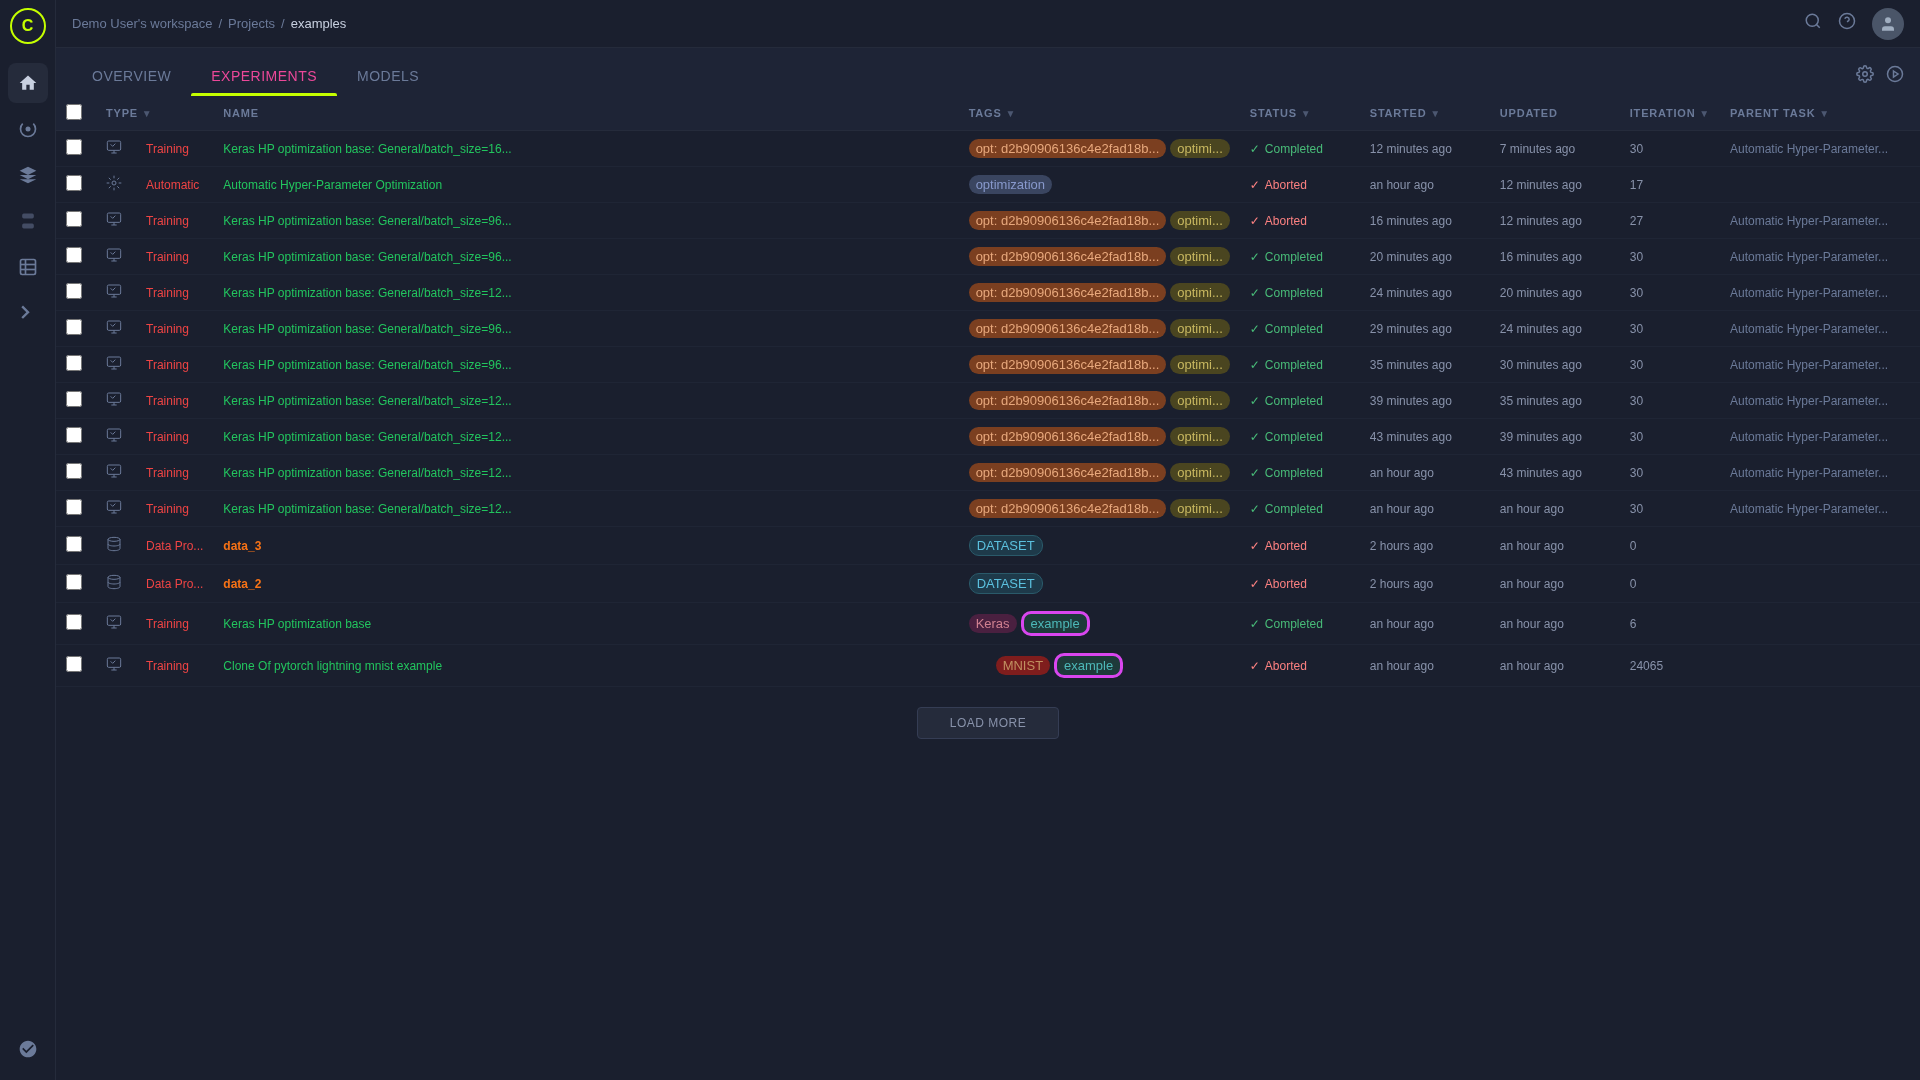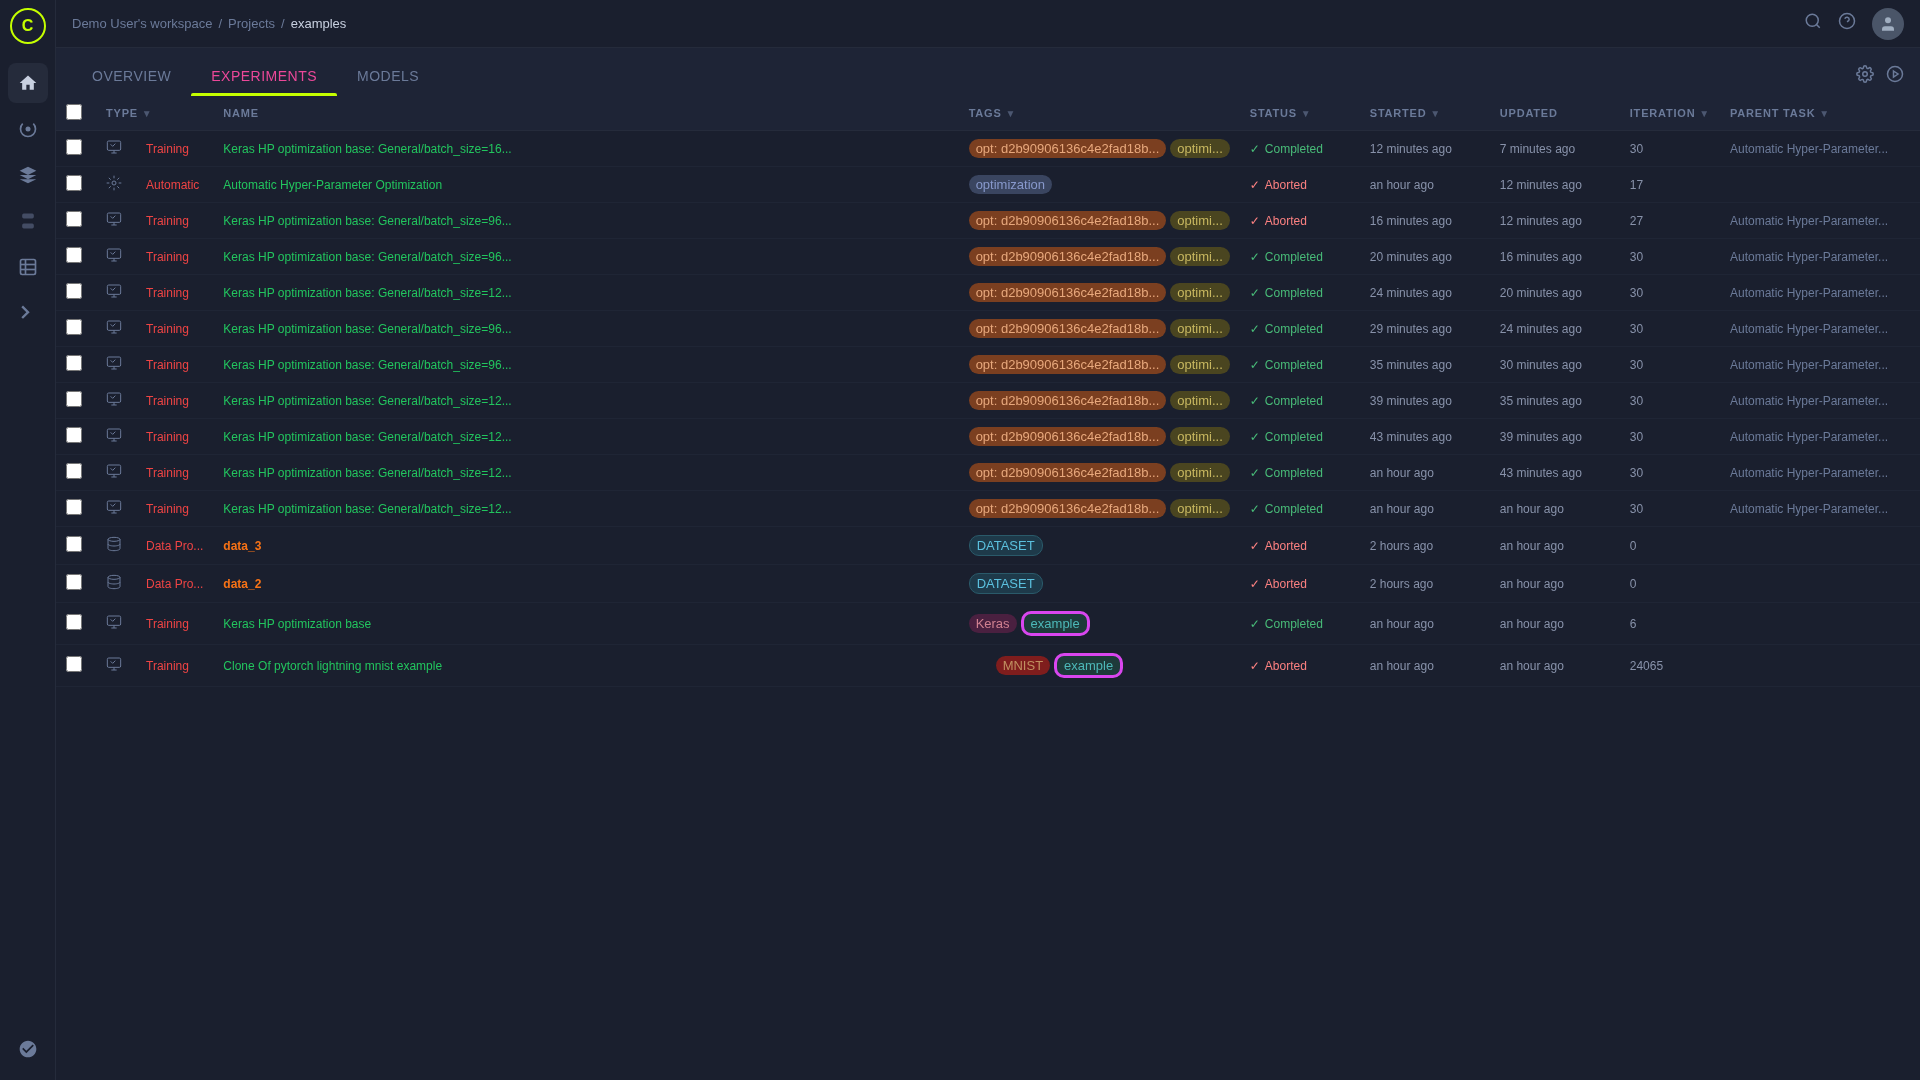--- a/index.html
+++ b/index.html
@@ -948,15 +948,18 @@
       </div>
     </td>
     <td class="col-started time-cell">an hour ago</td>
     <td class="col-updated time-cell">an hour ago</td>
     <td class="col-iter iter-cell">24065</td>
     <td class="col-parent parent-cell"></td>
   </tr>
         </tbody>
     </table>
 
+    <div class="load-more-row">
+      <button class="btn-load-more">LOAD MORE</button>
+    </div>
 
   </div>
 </div>
 
 </body></html>

